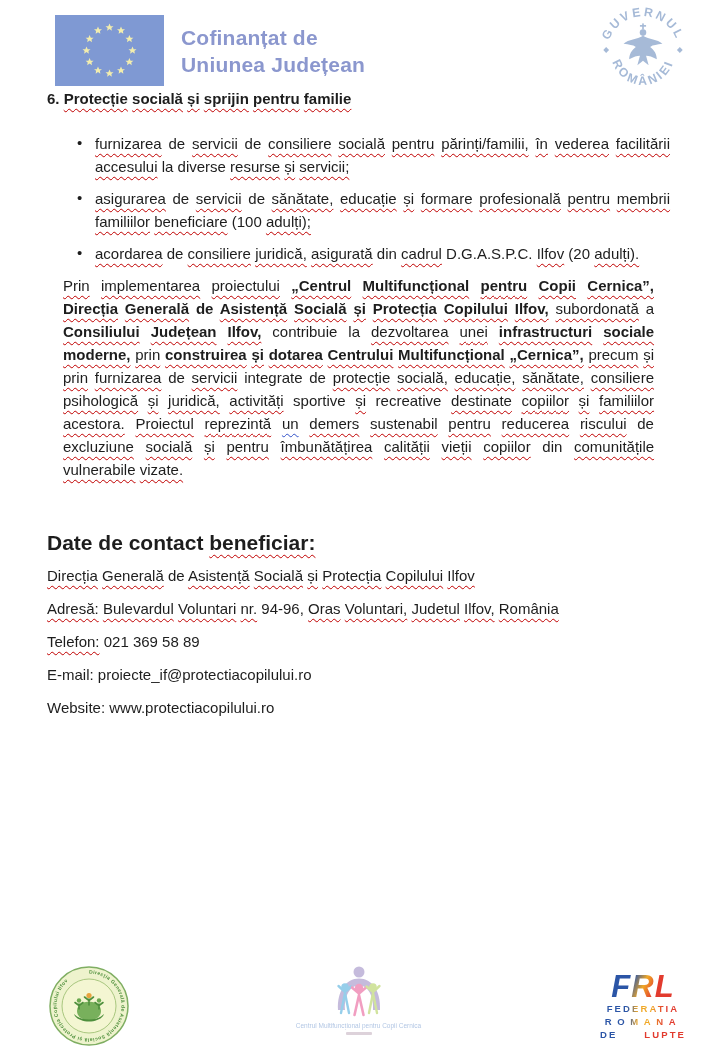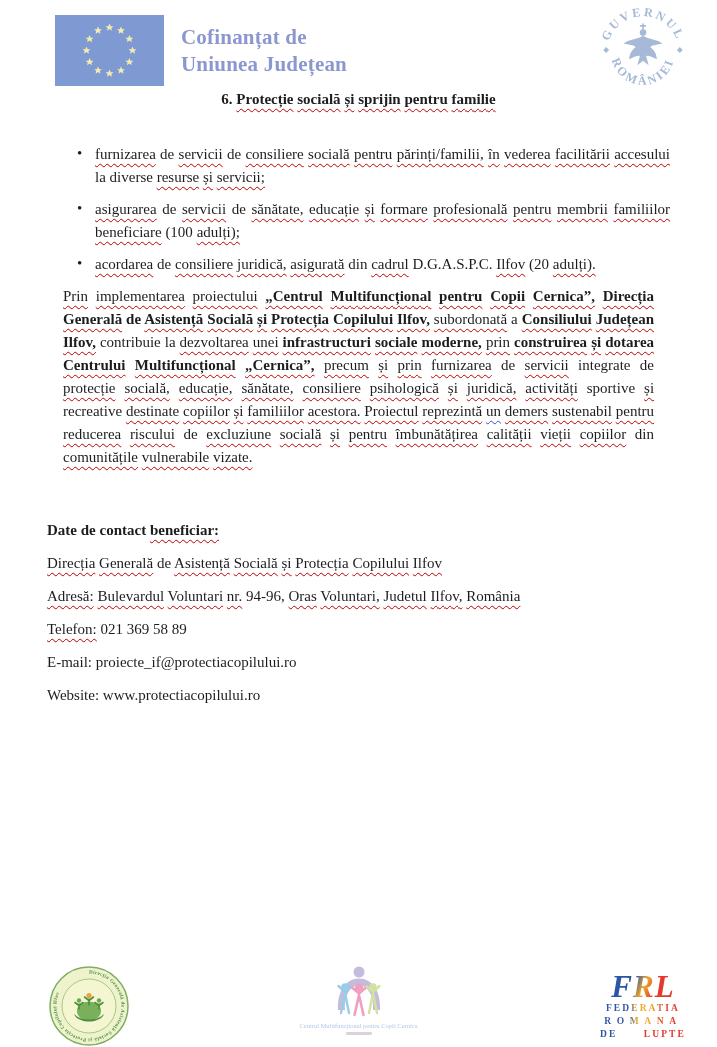--- a/index.html
+++ b/index.html
@@ -1,32 +1,32 @@
 <!DOCTYPE html>
 <html><head>
 <meta charset="utf-8">
 <style>
   html,body{margin:0;padding:0;background:#e8e8e8;}
   .page{
     position:relative;width:717px;height:1047px;margin:0 auto;background:#ffffff;
-    font-family:Liberation Serif, serif;color:#1d1d1d;overflow:hidden;
+    font-family:Liberation Sans, sans-serif;color:#1d1d1d;overflow:hidden;
   }
   
   .hdr-eu{position:absolute;left:55px;top:15px;display:flex;align-items:center;gap:17px;}
   .eu-flag{width:109px;height:71px;display:block;flex:0 0 auto;}
   .eu-text{color:#8b97ce;font-weight:bold;font-size:21px;line-height:27px;letter-spacing:.2px;}
   .gov-seal{position:absolute;left:598px;top:5px;width:90px;height:90px;}
   
   .main{position:absolute;left:47px;top:88px;width:623px;}
-  .heading{font-size:15px;line-height:22px;margin:0 0 33px;font-weight:normal;text-align:center;}
+  .heading{font-size:15px;line-height:22px;margin:0 0 22px;font-weight:normal;}
   .blist{list-style:none;margin:17px 0 9px;padding:0;}
   .blist li{position:relative;padding-left:48px;margin:0 0 9px;text-align:justify;font-size:15px;line-height:23px;}
   .blist li::before{content:"\2022";position:absolute;left:30px;top:-1px;font-size:15px;}
   .para{font-size:15px;line-height:23px;text-align:justify;margin:3px 16px 0;}
-  .contact-title{font-size:15px;line-height:23px;margin:50px 0 10px;}
+  .contact-title{font-size:21px;line-height:23px;margin:50px 0 10px;}
   .cline{font-size:15px;line-height:23px;margin:0 0 10px;}
   .b{font-weight:bold;}
   .wavy-red{text-decoration-line:underline;text-decoration-style:wavy;text-decoration-color:#c00000;text-decoration-thickness:1px;text-underline-offset:4px;}
   .wavy-blue{text-decoration-line:underline;text-decoration-style:wavy;text-decoration-color:#3050c8;text-decoration-thickness:1px;text-underline-offset:4px;}
   
   .footer{position:absolute;left:0;top:962px;width:717px;height:85px;}
   .logo-dgaspc{position:absolute;left:49px;top:4px;width:80px;height:80px;}
   .logo-center{position:absolute;left:50%;top:3px;transform:translateX(-50%);text-align:center;width:180px;}
   .center-caption{font-size:6.5px;line-height:8px;color:#a4bcdf;margin-top:1px;opacity:.85;}
   .illegible{width:26px;height:3px;background:#cfbfca;margin:2px auto 0;border-radius:1px;opacity:.7;}

